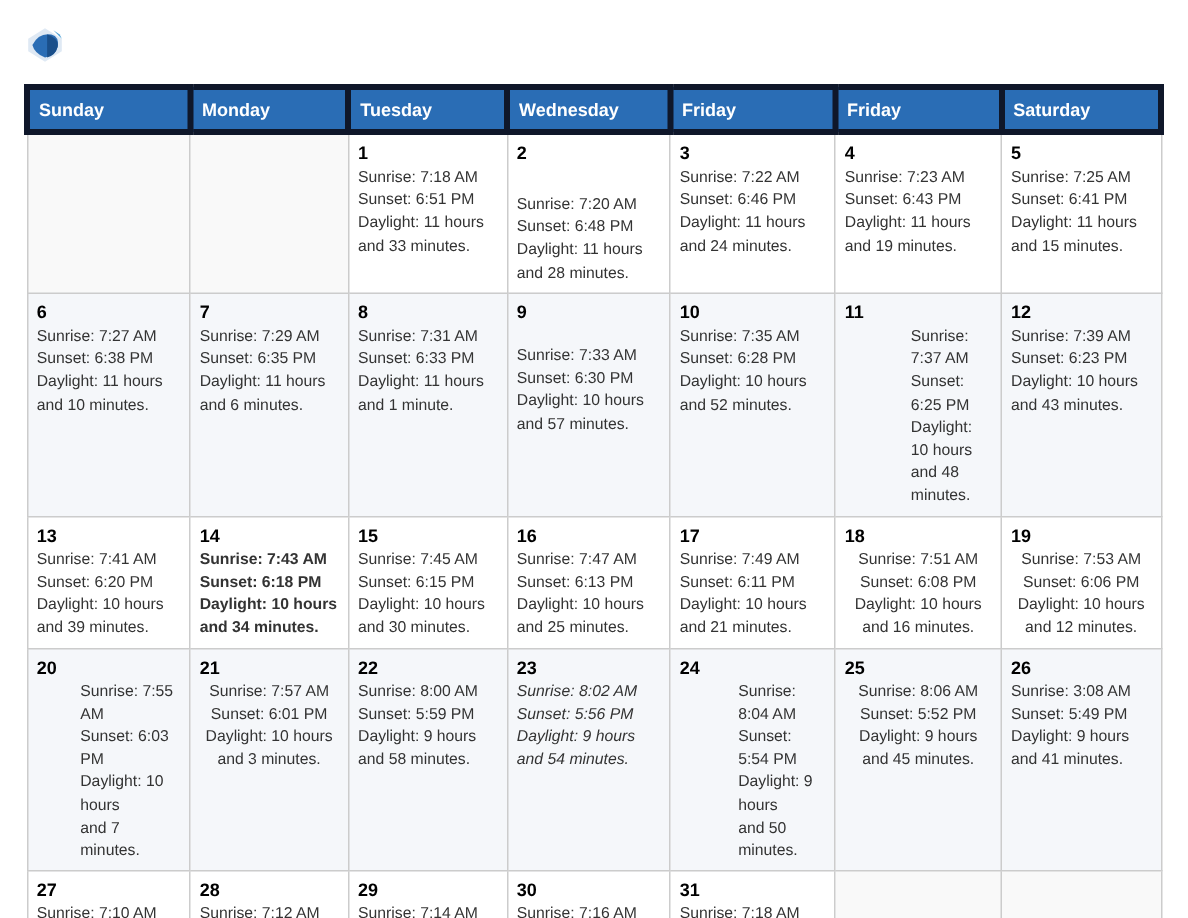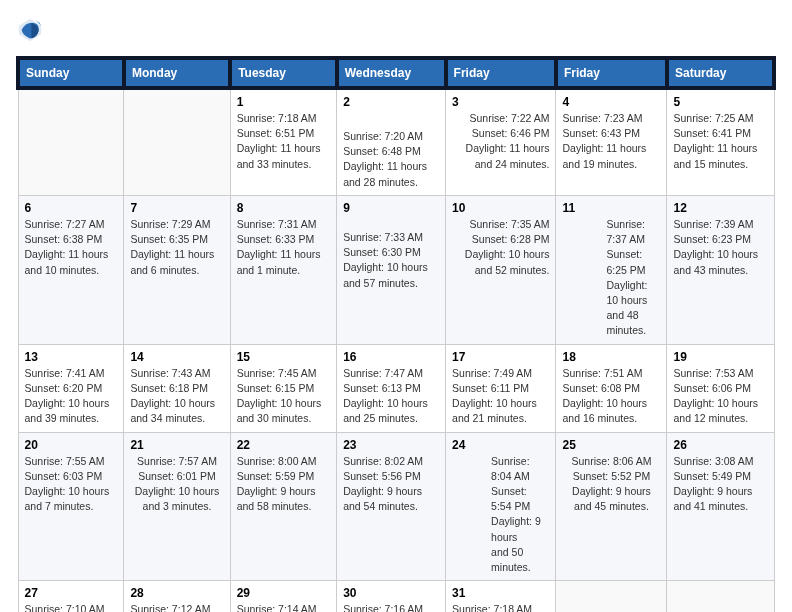--- a/index.html
+++ b/index.html
@@ -124,21 +124,21 @@
         </td>
         <td>
           <span class="day-num">2</span>
           <div class="day-detail" style="white-space: pre-line; margin-top: 20px;">Sunrise: 7:20 AM
 Sunset: 6:48 PM
 Daylight: 11 hours
 and 28 minutes.</div>
         </td>
         <td>
           <span class="day-num">3</span>
-          <div class="day-detail" style="white-space: pre-line; text-align: right;">Sunrise: 7:22 AM
+          <div class="day-detail" style="white-space: pre-line;">Sunrise: 7:22 AM
 Sunset: 6:46 PM
 Daylight: 11 hours
 and 24 minutes.</div>
         </td>
         <td>
           <span class="day-num">4</span>
           <div class="day-detail" style="white-space: pre-line;">Sunrise: 7:23 AM
 Sunset: 6:43 PM
 Daylight: 11 hours
 and 19 minutes.</div>
@@ -175,21 +175,21 @@
         </td>
         <td>
           <span class="day-num">9</span>
           <div class="day-detail" style="white-space: pre-line; margin-top: 15px;">Sunrise: 7:33 AM
 Sunset: 6:30 PM
 Daylight: 10 hours
 and 57 minutes.</div>
         </td>
         <td>
           <span class="day-num">10</span>
-          <div class="day-detail" style="white-space: pre-line; text-align: right;">Sunrise: 7:35 AM
+          <div class="day-detail" style="white-space: pre-line;">Sunrise: 7:35 AM
 Sunset: 6:28 PM
 Daylight: 10 hours
 and 52 minutes.</div>
         </td>
         <td>
           <span class="day-num">11</span>
           <div class="day-detail" style="white-space: pre-line; margin-left: 44px;">Sunrise: 7:37 AM
 Sunset: 6:25 PM
 Daylight: 10 hours
 and 48 minutes.</div>
@@ -205,21 +205,21 @@
       <tr>
         <td>
           <span class="day-num">13</span>
           <div class="day-detail" style="white-space: pre-line;">Sunrise: 7:41 AM
 Sunset: 6:20 PM
 Daylight: 10 hours
 and 39 minutes.</div>
         </td>
         <td>
           <span class="day-num">14</span>
-          <div class="day-detail" style="white-space: pre-line;">Sunrise: 7:43 AM
+          <div class="day-detail" style="white-space: pre-line; font-weight: bold;">Sunrise: 7:43 AM
 Sunset: 6:18 PM
 Daylight: 10 hours
 and 34 minutes.</div>
         </td>
         <td>
           <span class="day-num">15</span>
           <div class="day-detail" style="white-space: pre-line;">Sunrise: 7:45 AM
 Sunset: 6:15 PM
 Daylight: 10 hours
 and 30 minutes.</div>
@@ -233,58 +233,58 @@
         </td>
         <td>
           <span class="day-num">17</span>
           <div class="day-detail" style="white-space: pre-line;">Sunrise: 7:49 AM
 Sunset: 6:11 PM
 Daylight: 10 hours
 and 21 minutes.</div>
         </td>
         <td>
           <span class="day-num">18</span>
-          <div class="day-detail" style="white-space: pre-line;">Sunrise: 7:51 AM
+          <div class="day-detail" style="white-space: pre-line; text-align: center;">Sunrise: 7:51 AM
 Sunset: 6:08 PM
 Daylight: 10 hours
 and 16 minutes.</div>
         </td>
         <td>
           <span class="day-num">19</span>
-          <div class="day-detail" style="white-space: pre-line;">Sunrise: 7:53 AM
+          <div class="day-detail" style="white-space: pre-line; text-align: center;">Sunrise: 7:53 AM
 Sunset: 6:06 PM
 Daylight: 10 hours
 and 12 minutes.</div>
         </td>
       </tr>
       <tr>
         <td>
           <span class="day-num">20</span>
-          <div class="day-detail" style="white-space: pre-line;">Sunrise: 7:55 AM
+          <div class="day-detail" style="white-space: pre-line; margin-left: 29px;">Sunrise: 7:55 AM
 Sunset: 6:03 PM
 Daylight: 10 hours
 and 7 minutes.</div>
         </td>
         <td>
           <span class="day-num">21</span>
           <div class="day-detail" style="white-space: pre-line; text-align: center;">Sunrise: 7:57 AM
 Sunset: 6:01 PM
 Daylight: 10 hours
 and 3 minutes.</div>
         </td>
         <td>
           <span class="day-num">22</span>
           <div class="day-detail" style="white-space: pre-line;">Sunrise: 8:00 AM
 Sunset: 5:59 PM
 Daylight: 9 hours
 and 58 minutes.</div>
         </td>
         <td>
           <span class="day-num">23</span>
-          <div class="day-detail" style="white-space: pre-line;">Sunrise: 8:02 AM
+          <div class="day-detail" style="white-space: pre-line; font-style: italic;">Sunrise: 8:02 AM
 Sunset: 5:56 PM
 Daylight: 9 hours
 and 54 minutes.</div>
         </td>
         <td>
           <span class="day-num">24</span>
           <div class="day-detail" style="white-space: pre-line; margin-left: 39px;">Sunrise: 8:04 AM
 Sunset: 5:54 PM
 Daylight: 9 hours
 and 50 minutes.</div>

